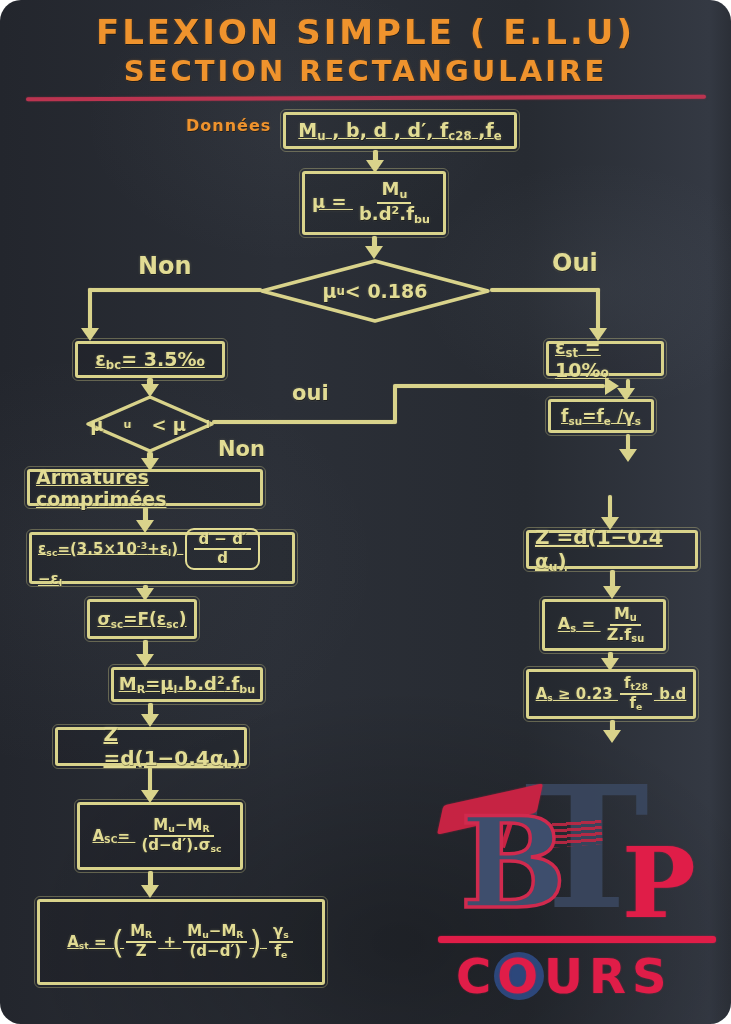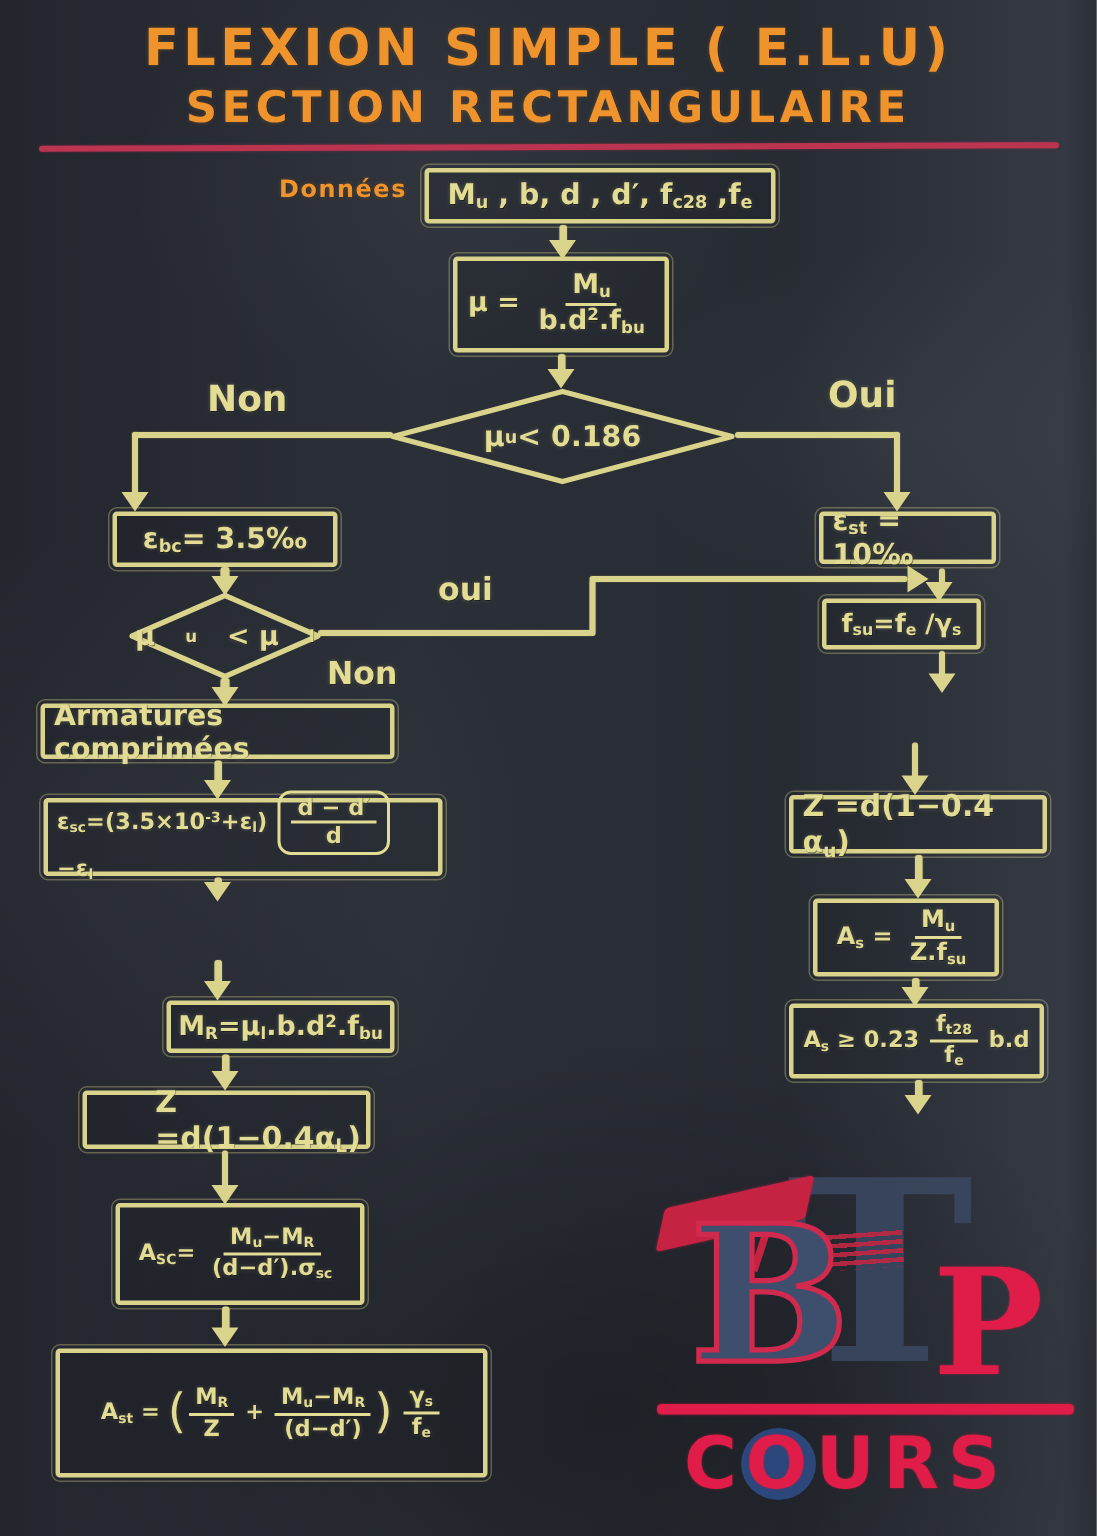--- a/index.html
+++ b/index.html
@@ -5,28 +5,29 @@
   html,body{margin:0;padding:0;}
   body{width:731px;height:1024px;overflow:hidden;font-family:"DejaVu Sans",sans-serif;}
   #board{position:relative;width:731px;height:1024px;overflow:hidden;
     background:
       radial-gradient(ellipse 260px 180px at 82% 28%, rgba(150,160,175,.07), transparent 70%),
       radial-gradient(ellipse 420px 300px at 12% 55%, rgba(150,160,175,.05), transparent 70%),
       radial-gradient(ellipse 500px 340px at 55% 92%, rgba(0,0,0,.28), transparent 75%),
       radial-gradient(ellipse 300px 200px at 40% 12%, rgba(140,150,160,.06), transparent 70%),
       linear-gradient(90deg,#23262d 0%,#2b2f37 38%,#272b32 72%,#343943 97%,#2b2f37 100%),
       #282c33;
+    border-radius: 21px;
   }
   .chalk{color:#e2dc94;text-shadow:0.5px 0.5px 0 rgba(0,0,0,.45),0 0 3px rgba(226,220,150,.28);}
   .orange{color:#ef932d;text-shadow:0.5px 0.5px 0 rgba(0,0,0,.45),0 0 3px rgba(239,147,45,.25);}
   .abs{position:absolute;}
   .ttl{left:0;right:0;text-align:center;font-weight:bold;letter-spacing:3px;}
   .nbox{position:absolute;border:3px solid #d9d38b;border-radius:3px;display:flex;align-items:center;
         justify-content:center;font-weight:bold;box-sizing:border-box;padding:2px 6px;
-        outline:1px solid rgba(217,211,139,.35);outline-offset:2px;background:rgba(0,0,0,.08);}
+        outline:1px solid rgba(217,211,139,.35);outline-offset:2px;background:rgba(0,0,0,.08);text-decoration:underline;}
   .cl{position:absolute;background:#d9d38b;border-radius:2px;box-shadow:0 0 1px rgba(217,211,139,.6);}
   .stem{position:absolute;background:#d9d38b;border-radius:2px;box-shadow:0 0 1px rgba(217,211,139,.6);}
   .ahd{position:absolute;width:0;height:0;border-left:9px solid transparent;border-right:9px solid transparent;
        border-top:13px solid #d9d38b;}
   .ahr{position:absolute;width:0;height:0;border-top:9px solid transparent;border-bottom:9px solid transparent;
        border-left:14px solid #d9d38b;}
   .dia{position:absolute;}
   .dia svg{position:absolute;left:0;top:0;}
   .dia .dtxt{position:absolute;inset:0;display:flex;align-items:center;justify-content:center;font-weight:bold;}
   .lbl{position:absolute;font-weight:bold;}
@@ -142,20 +143,23 @@
   <div class="nbox chalk" style="left:29px;top:532px;width:266px;height:52px;font-size:15px;">
     <span>ε<sub>sc</sub>=(3.5×10<sup>-3</sup>+ε<sub>l</sub>) <span class="boxedf"><span class="frac">
             <span class="fnum">d − d′</span>
             <span class="fden">d</span>
           </span></span> −ε<sub>l</sub></span>
   </div>
 
   <div class="stem" style="left:143px;top:585px;width:5px;height:5px;"></div>
   <div class="ahd" style="left:136px;top:588px;"></div>
 
+  <div class="nbox chalk" style="left:87px;top:599px;width:110px;height:40px;font-size:17px;">
+    <span>σ<sub>sc</sub>=F(ε<sub>sc</sub>)</span>
+  </div>
 
   <div class="stem" style="left:143px;top:640px;width:5px;height:16px;"></div>
   <div class="ahd" style="left:136px;top:654px;"></div>
 
   <div class="nbox chalk" style="left:75px;top:667px;width:152px;height:35px;font-size:18px;margin-left:36px;">
     <span>M<sub>R</sub>=μ<sub>l</sub>.b.d<sup>2</sup>.f<sub>bu</sub></span>
   </div>
 
   <div class="stem" style="left:148px;top:703px;width:5px;height:13px;"></div>
   <div class="ahd" style="left:141px;top:714px;"></div>

